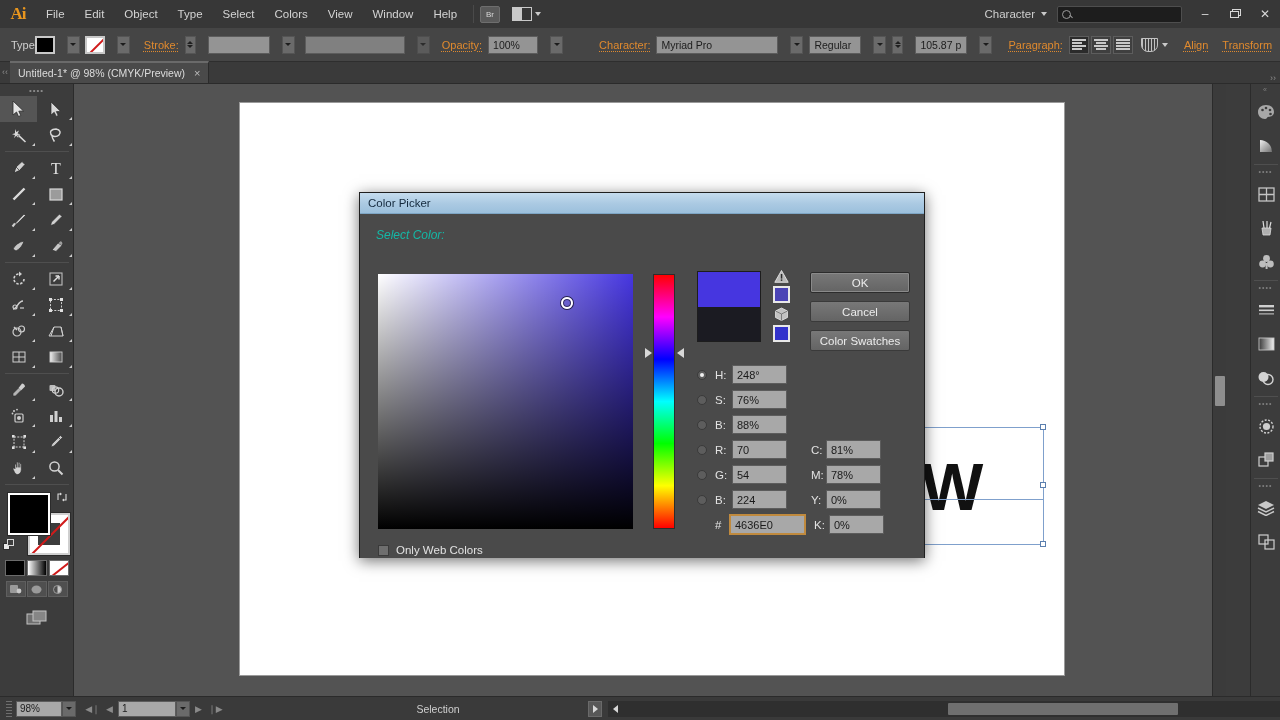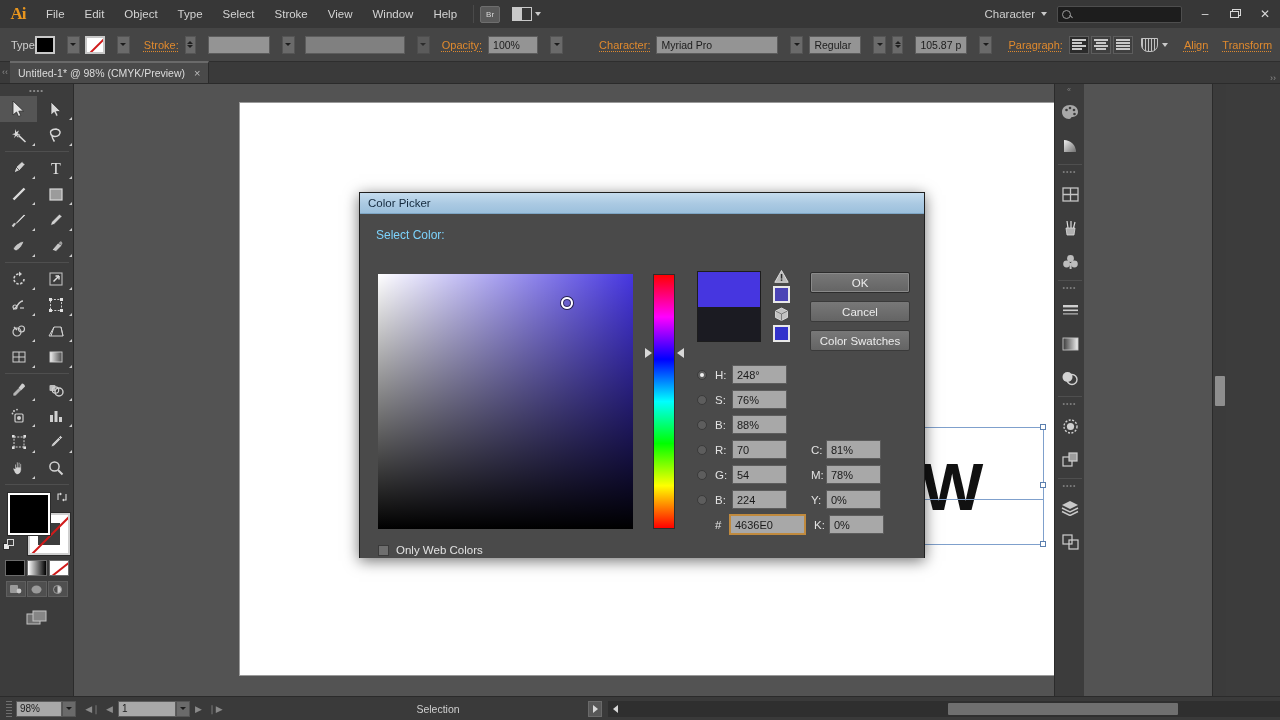--- a/index.html
+++ b/index.html
@@ -2,21 +2,21 @@
 <html><head>
 <meta charset="utf-8">
 <style>
   * { box-sizing: border-box; margin:0; padding:0; }
   html,body { width:1280px; height:720px; overflow:hidden; }
   body {
     font-family: "Liberation Sans", sans-serif;
     background:#3c3c3c; color:#d0d0d0; font-size:11px;
     -webkit-font-smoothing: antialiased;
   }
-  .app { position:relative; width:1084px; height:720px; }
+  .app { position:relative; width:1280px; height:720px; }
 
   
   .menubar{
     position:absolute; left:0; top:0; width:1280px; height:28px;
     background:#373737; display:flex; align-items:center;
   }
   .ai-logo{
     width:36px; height:28px; display:flex; align-items:center; justify-content:center;
     color:#e9961e; font-size:17px; font-weight:bold; font-family:"Liberation Serif", serif;
     letter-spacing:-1px;
@@ -182,21 +182,21 @@
     position:absolute;left:359px;top:192px;width:566px;height:366px;
     background:#4a4a4a;border:1px solid #1f1f1f;
     box-shadow:0 3px 14px rgba(0,0,0,.55);
   }
   .dlg-title{
     height:21px;background:linear-gradient(to bottom,#c5dcee,#aac9e2 55%,#9cc0dc);
     border-bottom:1px solid #7ea6c5;display:flex;align-items:center;padding-left:8px;
     color:#14293d;font-size:11.5px;
   }
   .dlg-body{position:relative;width:100%;height:344px;background:#4a4a4a;padding:12px 14px;}
-  .select-lbl{position:absolute;left:16px;top:14px;color:#7dd3fc;font-size:12px;}
+  .select-lbl{position:absolute;left:16px;top:14px;color:#14b8a6;font-size:12px;font-style:italic;}
 
   .sbfield{position:absolute;left:18px;top:60px;width:255px;height:255px;}
   .sb-hue{position:absolute;inset:0;background:#4636E0;}
   .sb-white{position:absolute;inset:0;background:linear-gradient(to right,#fff,rgba(255,255,255,0));}
   .sb-black{position:absolute;inset:0;background:linear-gradient(to top,#000,rgba(0,0,0,0));}
   .sb-ring{position:absolute;width:12px;height:12px;border:2px solid #fff;border-radius:50%;
     box-shadow:0 0 0 1px rgba(0,0,0,.65), inset 0 0 0 1px rgba(0,0,0,.55);}
 
   .huestrip{position:absolute;left:293px;top:60px;width:22px;height:255px;
     background:linear-gradient(to bottom,#ff0000,#ff00ff 16.6%,#0000ff 33.3%,#00ffff 50%,#00ff00 66.6%,#ffff00 83.3%,#ff0000);
@@ -242,21 +242,21 @@
 
 <div class="app">
 
   <div class="menubar">
     <div class="ai-logo">Ai</div>
     <div class="menu-item">File</div>
     <div class="menu-item">Edit</div>
     <div class="menu-item">Object</div>
     <div class="menu-item">Type</div>
     <div class="menu-item">Select</div>
-    <div class="menu-item">Stroke</div>
+    <div class="menu-item">Colors</div>
     <div class="menu-item">View</div>
     <div class="menu-item">Window</div>
     <div class="menu-item">Help</div>
     <div class="mb-sep"></div>
     <div class="br-btn">Br</div>
     <div class="arrange-btn">
       <div class="arrange-ico">
           <i></i>
           <i></i>
         </div>

